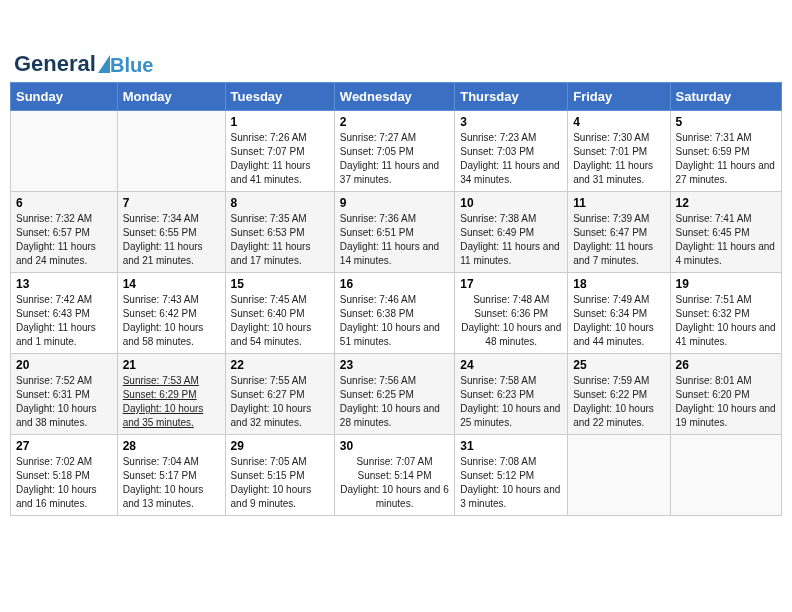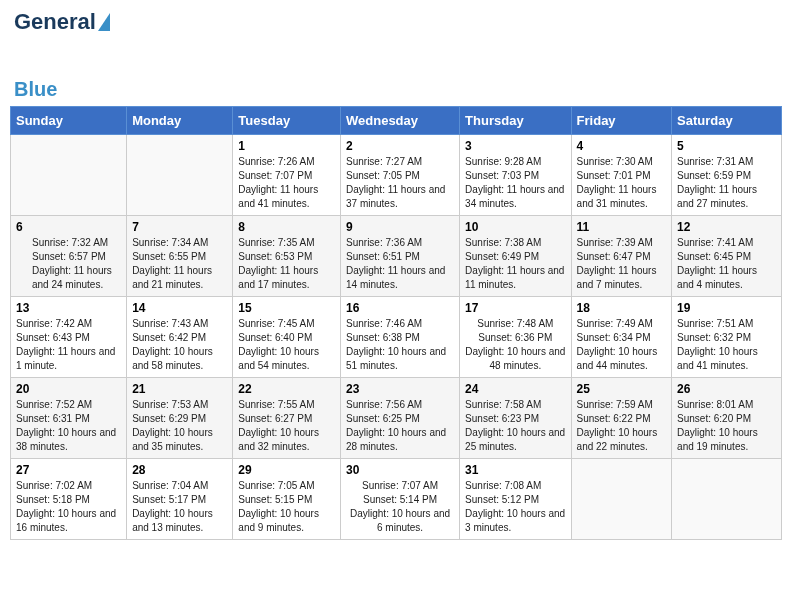--- a/index.html
+++ b/index.html
@@ -12,22 +12,22 @@
     }
     .header {
       display: flex;
       justify-content: space-between;
       align-items: flex-start;
       margin-bottom: 6px;
       padding: 0 4px;
     }
     .logo {
       display: flex;
-      flex-direction: column;
-      align-items: flex-start;
+      flex-direction: row;
+      align-items: flex-end;
     }
     .logo-text {
       font-size: 22px;
       font-weight: bold;
       color: #1a3a5c;
       line-height: 1.1;
     }
     .logo-triangle {
       width: 0;
       height: 0;
@@ -129,41 +129,41 @@
 Daylight: 11 hours and 41 minutes.</div>
         </td>
         <td>
           <span class="day-num">2</span>
           <div class="day-info" style="white-space: pre-line;">Sunrise: 7:27 AM
 Sunset: 7:05 PM
 Daylight: 11 hours and 37 minutes.</div>
         </td>
         <td>
           <span class="day-num">3</span>
-          <div class="day-info" style="white-space: pre-line;">Sunrise: 9:28 AM
+          <div class="day-info" style="white-space: pre-line;">Sunrise: 7:23 AM
 Sunset: 7:03 PM
 Daylight: 11 hours and 34 minutes.</div>
         </td>
         <td>
           <span class="day-num">4</span>
           <div class="day-info" style="white-space: pre-line;">Sunrise: 7:30 AM
 Sunset: 7:01 PM
 Daylight: 11 hours and 31 minutes.</div>
         </td>
         <td>
           <span class="day-num">5</span>
           <div class="day-info" style="white-space: pre-line;">Sunrise: 7:31 AM
 Sunset: 6:59 PM
 Daylight: 11 hours and 27 minutes.</div>
         </td>
       </tr>
       <tr>
         <td>
           <span class="day-num">6</span>
-          <div class="day-info" style="white-space: pre-line; margin-left: 16px;">Sunrise: 7:32 AM
+          <div class="day-info" style="white-space: pre-line;">Sunrise: 7:32 AM
 Sunset: 6:57 PM
 Daylight: 11 hours and 24 minutes.</div>
         </td>
         <td>
           <span class="day-num">7</span>
           <div class="day-info" style="white-space: pre-line;">Sunrise: 7:34 AM
 Sunset: 6:55 PM
 Daylight: 11 hours and 21 minutes.</div>
         </td>
         <td>
@@ -243,21 +243,21 @@
       </tr>
       <tr>
         <td>
           <span class="day-num">20</span>
           <div class="day-info" style="white-space: pre-line;">Sunrise: 7:52 AM
 Sunset: 6:31 PM
 Daylight: 10 hours and 38 minutes.</div>
         </td>
         <td>
           <span class="day-num">21</span>
-          <div class="day-info" style="white-space: pre-line;">Sunrise: 7:53 AM
+          <div class="day-info" style="white-space: pre-line; text-decoration: underline;">Sunrise: 7:53 AM
 Sunset: 6:29 PM
 Daylight: 10 hours and 35 minutes.</div>
         </td>
         <td>
           <span class="day-num">22</span>
           <div class="day-info" style="white-space: pre-line;">Sunrise: 7:55 AM
 Sunset: 6:27 PM
 Daylight: 10 hours and 32 minutes.</div>
         </td>
         <td>

